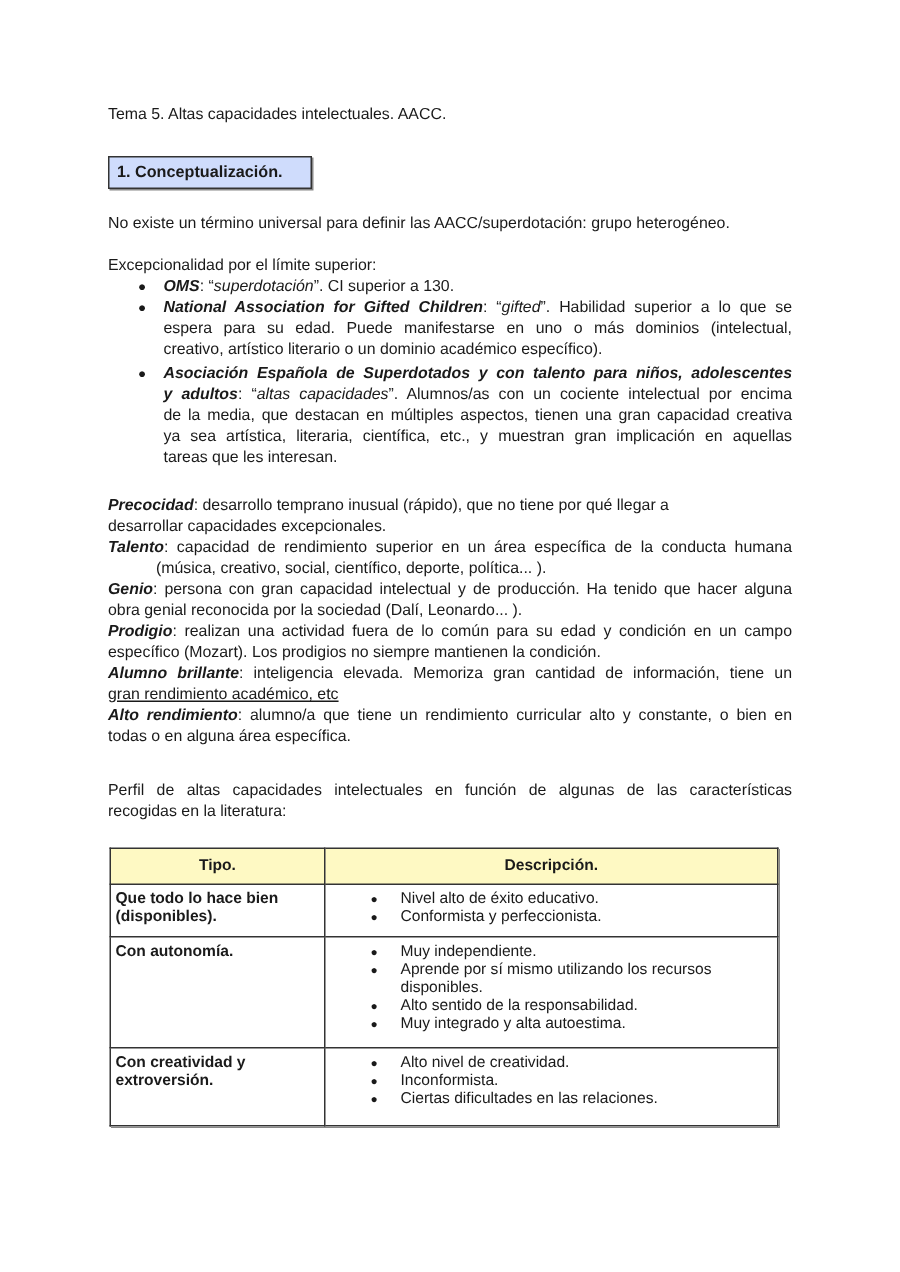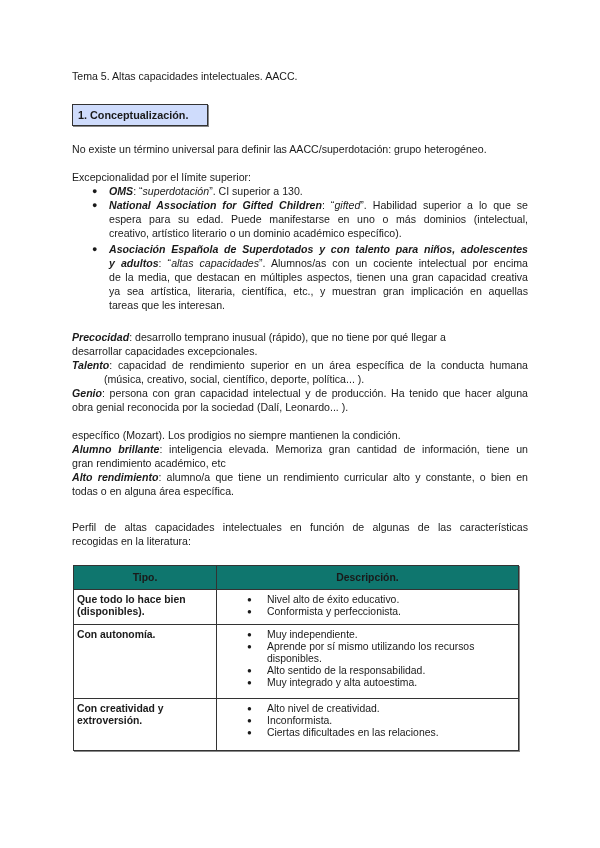--- a/index.html
+++ b/index.html
@@ -27,21 +27,21 @@
 
     table.profile {
       position: absolute; left: 73px; top: 565px; width: 446px;
       border-collapse: collapse; font-size: 10.4px;
       box-shadow: 1px 1px 0 #888;
     }
     table.profile th, table.profile td {
       border: 1.5px solid #333; vertical-align: top;
     }
     table.profile th {
-      background: #0f766e; font-weight: bold; height: 24px; text-align: center; vertical-align: middle;
+      background: #fef9c3; font-weight: bold; height: 24px; text-align: center; vertical-align: middle;
     }
     table.profile td.tipo { width: 143px; font-weight: bold; padding: 4px 3px; line-height: 12px; }
     table.profile td.desc { padding: 4px 6px 6px 30px; line-height: 12px; }
     td.desc ul { list-style: none; }
     td.desc li { position: relative; padding-left: 20px; }
     td.desc li::before {
       content: "\25CF"; position: absolute; left: 0; top: 0; font-size: 8px;
     }
   </style>
 </head>
@@ -86,26 +86,29 @@
   <div class="just" style="left:72px; top:358px; width:456px;">
     <span class="bi">Talento</span><span>: capacidad de rendimiento superior en un área específica de la conducta humana</span>
   </div>
   <div class="line" style="top:372px;margin-left:32px;">(música, creativo, social, científico, deporte, política... ).</div>
 
   <div class="just" style="left:72px; top:386px; width:456px;">
     <span class="bi">Genio</span><span>: persona con gran capacidad intelectual y de producción. Ha tenido que hacer alguna</span>
   </div>
   <div class="line" style="top:400px;">obra genial reconocida por la sociedad (Dalí, Leonardo... ).</div>
 
+  <div class="just" style="left:72px; top:414px; width:456px;">
+    <span class="bi">Prodigio</span><span>: realizan una actividad fuera de lo común para su edad y condición en un campo</span>
+  </div>
   <div class="line" style="top:428px;">específico (Mozart). Los prodigios no siempre mantienen la condición.</div>
 
   <div class="just" style="left:72px; top:442px; width:456px;">
     <span class="bi">Alumno brillante</span><span>: inteligencia elevada. Memoriza gran cantidad de información, tiene un</span>
   </div>
-  <div class="line" style="top:456px;">gran rendimiento académico, etc</div>
+  <div class="line" style="top:456px;text-decoration:underline;">gran rendimiento académico, etc</div>
 
   <div class="just" style="left:72px; top:470px; width:456px;">
     <span class="bi">Alto rendimiento</span><span>: alumno/a que tiene un rendimiento curricular alto y constante, o bien en</span>
   </div>
   <div class="line" style="top:484px;">todas o en alguna área específica.</div>
 
   <div class="just" style="left:72px; top:520px; width:456px;">Perfil de altas capacidades intelectuales en función de algunas de las características</div>
   <div class="line" style="top:534px;">recogidas en la literatura:</div>
 
   <table class="profile">

